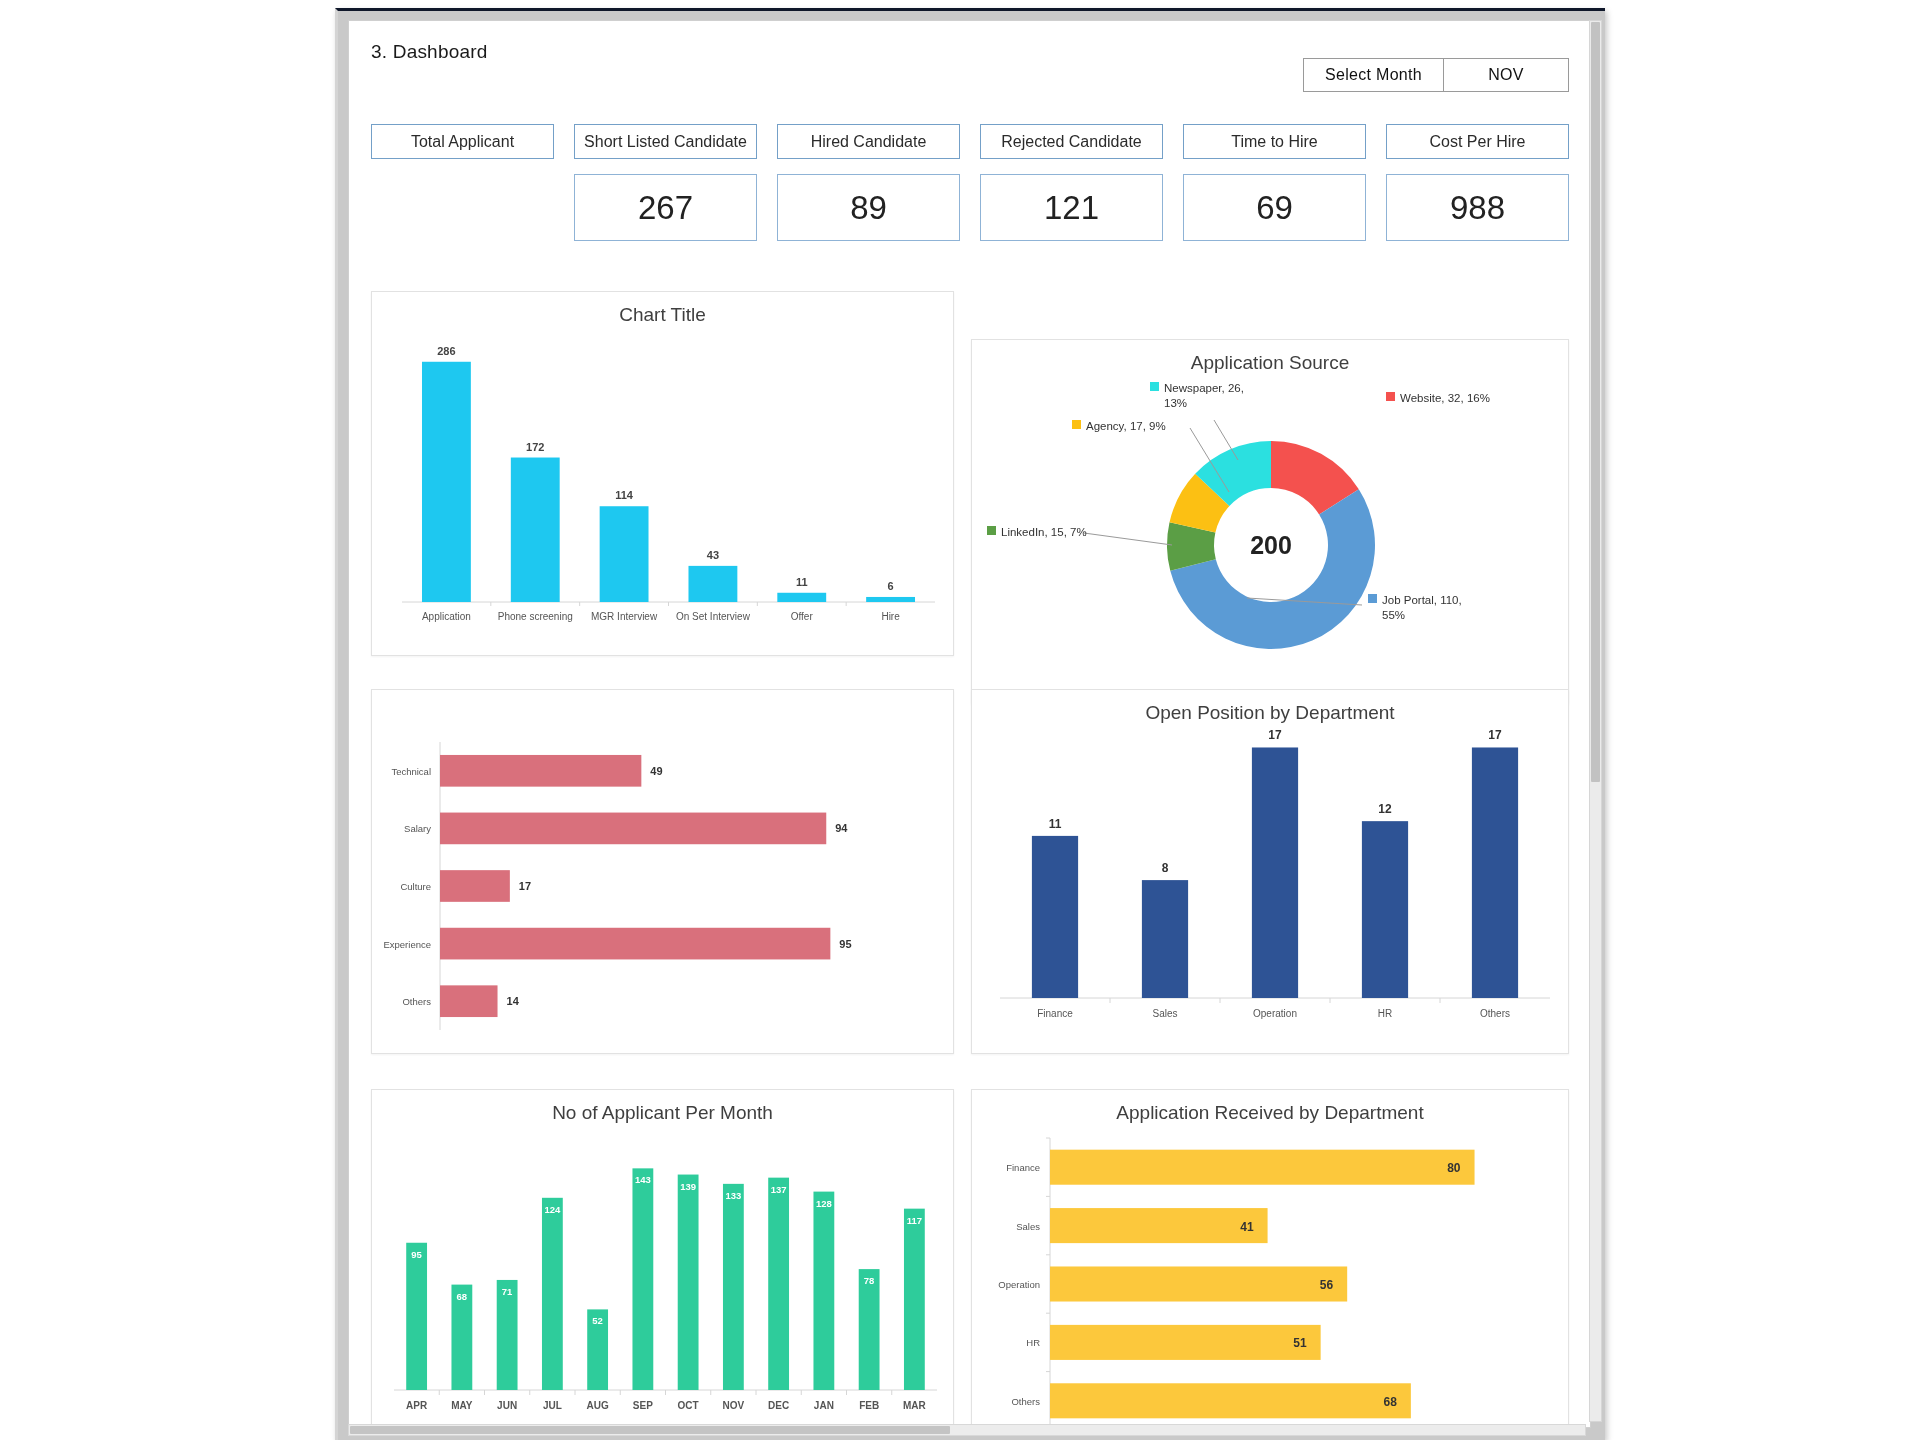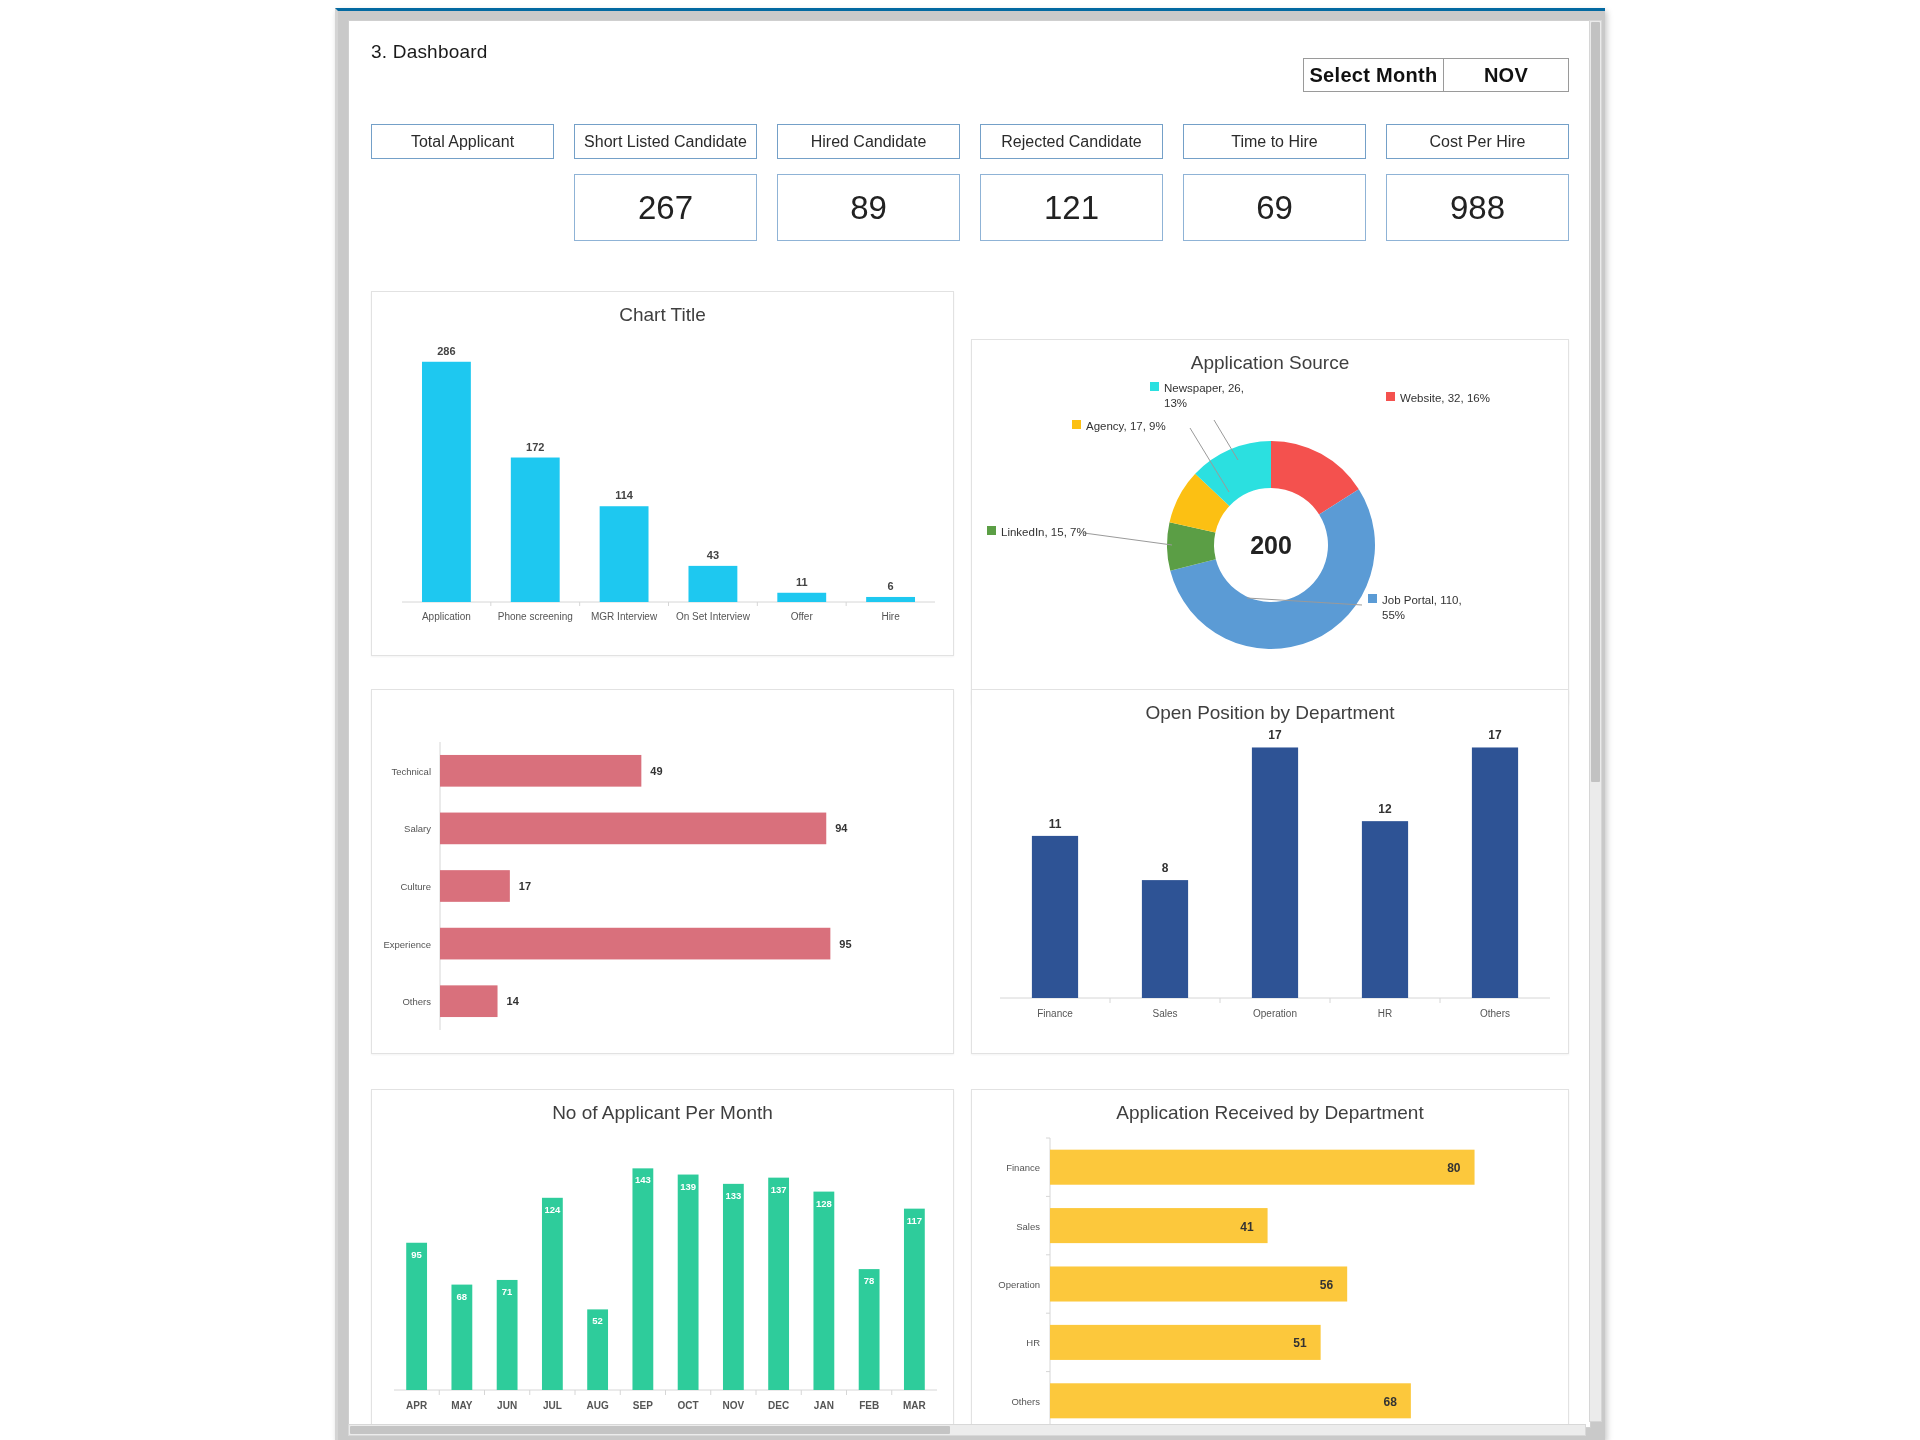--- a/index.html
+++ b/index.html
@@ -12,21 +12,21 @@
     overflow: hidden;
   }
 
   
   #app-window {
     position: absolute;
     left: 335px; top: 8px;
     width: 1270px; height: 1432px;
     background: #c9c9c9;
     border-left: 3px solid #d4d4d4;
-    border-top: 3px solid #0369a1;
+    border-top: 3px solid #0f172a;
     box-shadow: 2px 3px 6px rgba(0,0,0,0.22);
   }
   #window-inner {
     position: absolute;
     left: 10px; top: 9px;
     width: 1243px; height: 1408px;
     background: #ffffff;
     border: 1px solid #cfcfcf;
     overflow: hidden;
   }
@@ -72,21 +72,21 @@
   
   #month-selector {
     position: absolute; right: 23px; top: 37px;
     display: flex;
     border: 1px solid #9a9a9a;
     background: #fff;
     height: 34px;
   }
   #month-selector .cell {
     display: flex; align-items: center; justify-content: center;
-    font-weight: bold; font-size: 20px; color: #111;
+    font-weight: normal; font-size: 16px; color: #111;
     letter-spacing: .3px;
   }
   #month-selector .label-cell { width: 140px; border-right: 1px solid #9a9a9a; }
   #month-selector .value-cell { width: 124px; }
 
   
   #kpi-row {
     position: absolute; left: 22px; top: 103px;
     width: 1198px;
     display: flex; gap: 20px;

